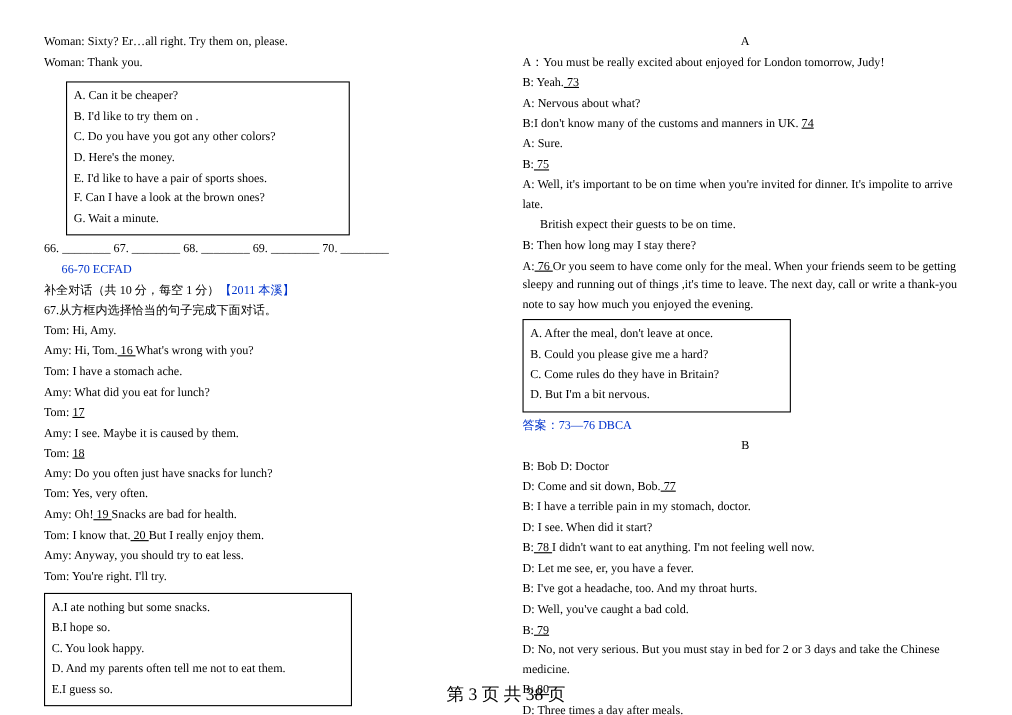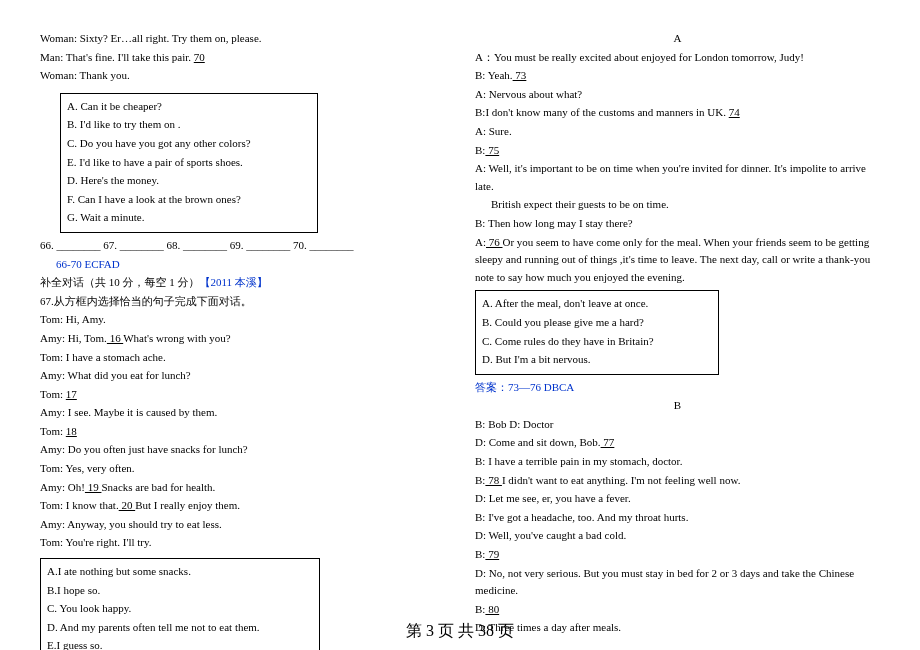--- a/index.html
+++ b/index.html
@@ -13,29 +13,28 @@
   .blue { color: #0033cc; }
   .indent { padding-left: 16px; }
   .footer { position: absolute; bottom: 8px; width: 920px; text-align: center; font-size: 16px; }
 </style>
 </head>
 <body>
 
 <div class="page">
   <div class="col">
     <div class="line">Woman: Sixty? Er…all right. Try them on, please.</div>
-    <div class="line"><span> Man: That's fine. I'll take this pair. </span><span class="blank">   70   </span></div>
     <div class="line">Woman: Thank you.</div>
 
     <div class="box" style="width:258px; margin-left:20px; margin-top:8px;">
       <div class="opt">A. Can it be cheaper?</div>
       <div class="opt">B. I'd like to try them on .</div>
       <div class="opt">C. Do you have you got any other colors?</div>
+      <div class="opt">D. Here's the money.</div>
       <div class="opt">E. I'd like to have a pair of sports shoes.</div>
-      <div class="opt">D. Here's the money.</div>
       <div class="opt">F. Can I have a look at the brown ones?</div>
       <div class="opt">G. Wait a minute.</div>
     </div>
 
     <div class="line">66. ________    67. ________    68. ________    69. ________    70. ________</div>
     <div class="line indent blue">66-70 ECFAD</div>
     <div class="line"><span> 补全对话（共 10 分，每空 1 分）</span><span class="blue">【2011 本溪】</span></div>
     <div class="line">67.从方框内选择恰当的句子完成下面对话。</div>
 
     <div class="line">Tom: Hi, Amy.</div>
@@ -81,20 +80,21 @@
       <div class="opt">B.   Could you please give me a hard?</div>
       <div class="opt">C.   Come rules do they have in Britain?</div>
       <div class="opt">D.   But I'm a bit nervous.</div>
     </div>
     <div class="line blue">答案：73—76 DBCA</div>
 
     <div class="line" style="text-align:center;">B</div>
     <div class="line">B: Bob                              D: Doctor</div>
     <div class="line"><span>D: Come and sit down, Bob.</span><span class="blank">   77   </span></div>
     <div class="line">B: I have a terrible pain in my stomach, doctor.</div>
+    <div class="line">D: I see. When did it start?</div>
     <div class="line"><span>B:</span><span class="blank">   78   </span><span> I didn't want to eat anything. I'm not feeling well now.</span></div>
     <div class="line">D: Let me see, er, you have a fever.</div>
     <div class="line">B: I've got a headache, too. And my throat hurts.</div>
     <div class="line">D: Well, you've caught a bad cold.</div>
     <div class="line"><span>B:</span><span class="blank">   79   </span></div>
     <div class="line">D: No, not very serious. But you must stay in bed for 2 or 3 days and take the Chinese medicine.</div>
     <div class="line"><span>B:</span><span class="blank">   80   </span></div>
     <div class="line">D: Three times a day after meals.</div>
 
   </div>

